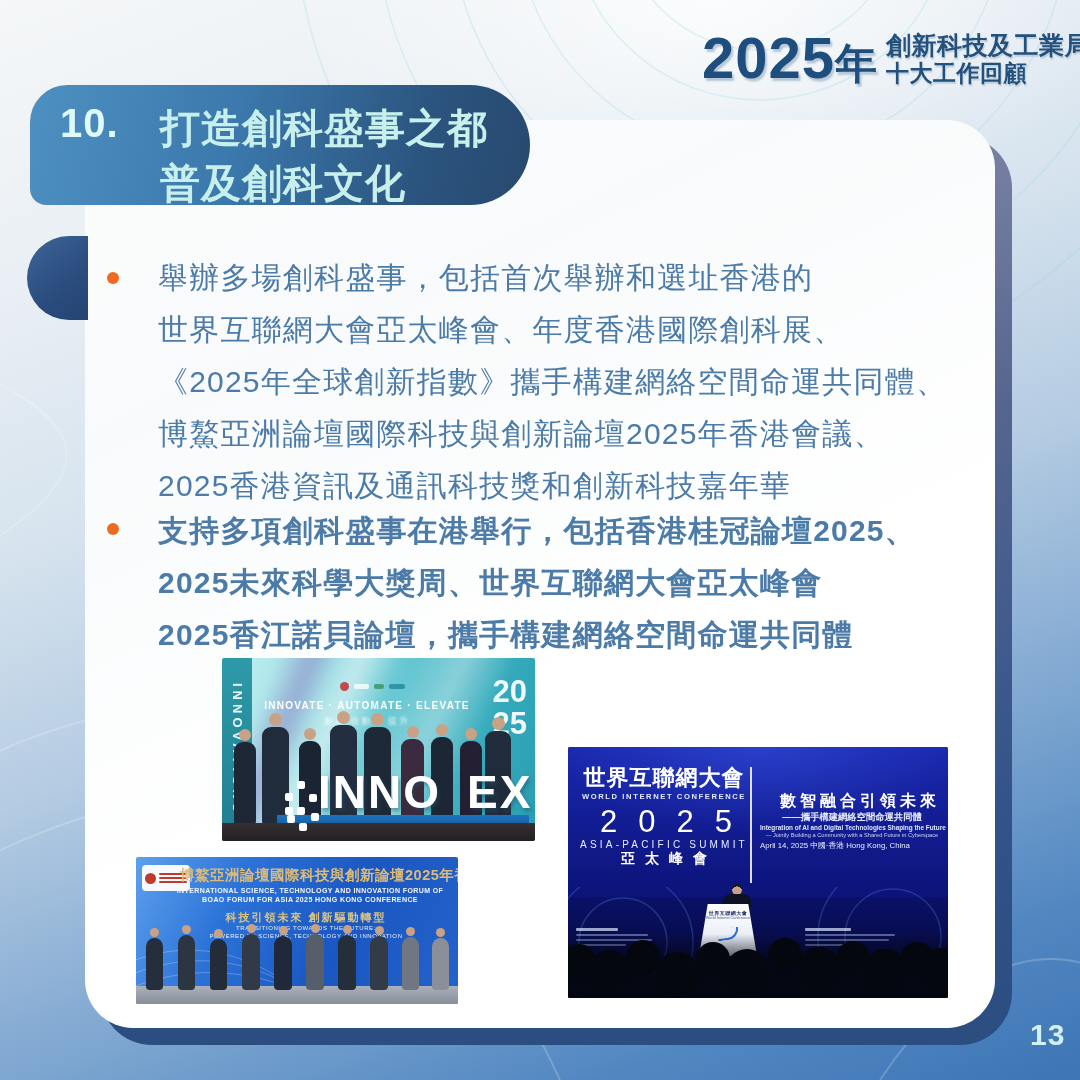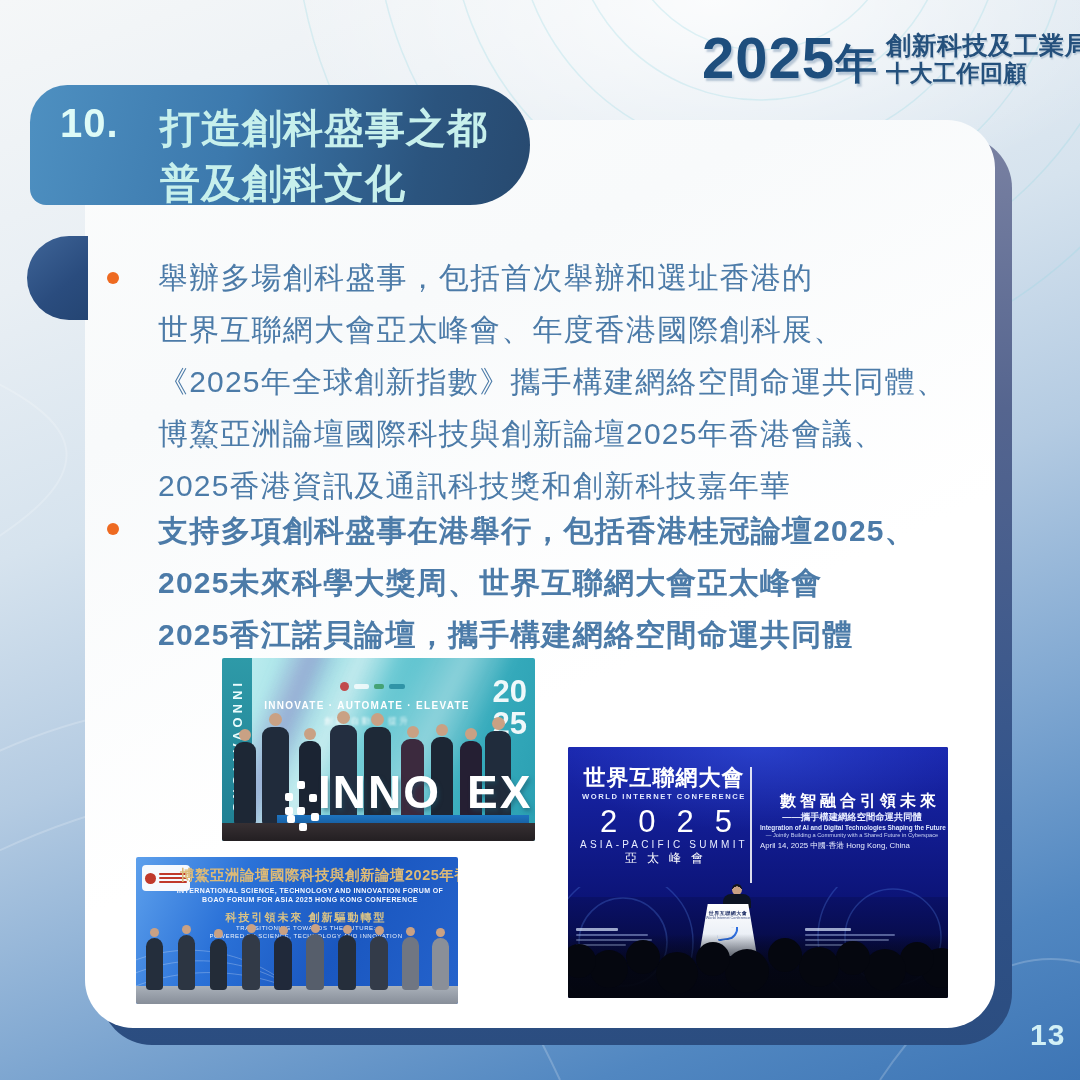--- a/index.html
+++ b/index.html
@@ -128,22 +128,22 @@
   .wic-stage{left:0;top:150px;width:380px;height:101px;
     background:linear-gradient(180deg,#0a1168 0%,#070c4a 45%,#05083a 100%);}
   .wic-lt-zh{left:10px;top:16px;width:172px;text-align:center;color:#fff;font-size:22px;
     font-weight:bold;letter-spacing:1px;white-space:nowrap;}
   .wic-lt-en{left:4px;top:45px;width:184px;text-align:center;color:#e3e9ff;font-size:7.6px;
     font-weight:bold;letter-spacing:1.6px;white-space:nowrap;}
   .wic-year{left:6px;top:57px;width:184px;text-align:center;color:#fff;font-size:31px;
     letter-spacing:21px;text-indent:21px;white-space:nowrap;}
   .wic-sm-en{left:4px;top:92px;width:184px;text-align:center;color:#e8edff;font-size:10px;
     letter-spacing:3.2px;white-space:nowrap;}
-  .wic-sm-zh{left:4px;top:103px;width:184px;text-align:center;color:#fff;font-size:12px;
-    font-weight:normal;letter-spacing:10px;text-indent:10px;white-space:nowrap;}
+  .wic-sm-zh{left:4px;top:103px;width:184px;text-align:center;color:#fff;font-size:14px;
+    font-weight:bold;letter-spacing:10px;text-indent:10px;white-space:nowrap;}
   .wic-div{left:182px;top:20px;width:2px;height:116px;background:rgba(255,255,255,.85);}
   .wic-rt-zh{left:196px;top:44px;width:176px;text-align:right;color:#fff;font-size:16px;
     font-weight:bold;letter-spacing:4px;white-space:nowrap;}
   .wic-rt-sub{left:196px;top:64px;width:176px;text-align:center;color:#e8edff;font-size:9.3px;
     font-weight:bold;white-space:nowrap;}
   .wic-rt-en1{left:192px;top:77px;width:184px;text-align:center;color:#dfe8ff;font-size:6.4px;
     font-weight:bold;white-space:nowrap;}
   .wic-rt-en2{left:192px;top:85px;width:184px;text-align:center;color:#c9d4f5;font-size:5.7px;white-space:nowrap;}
   .wic-date{left:192px;top:93px;width:184px;text-align:left;color:#e8edff;font-size:7.8px;white-space:nowrap;}
   .wic-speaker-head{left:164px;top:137px;width:10px;height:11px;border-radius:50%;z-index:2;

